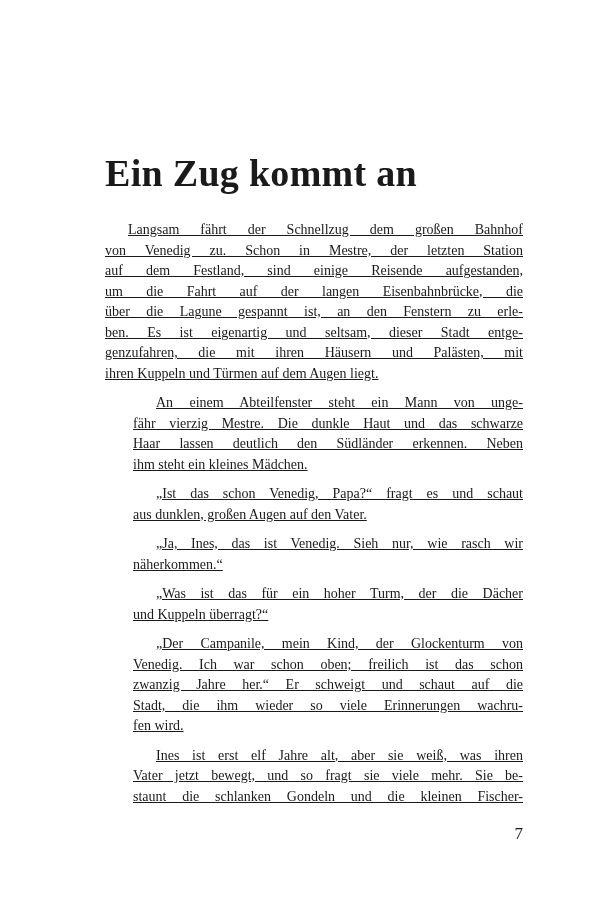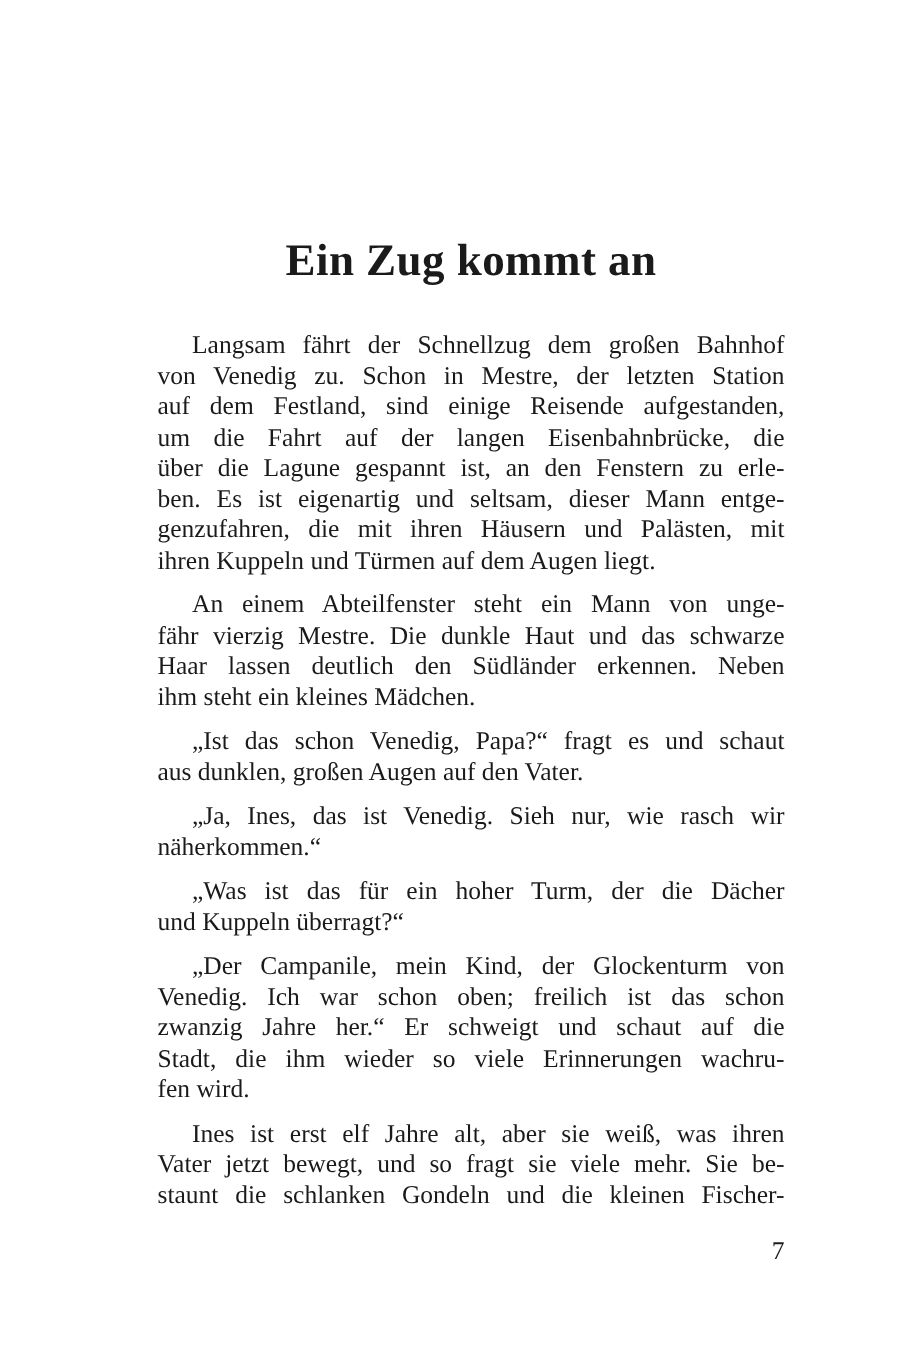--- a/index.html
+++ b/index.html
@@ -14,32 +14,32 @@
     overflow: hidden;
   }
   .content {
     position: absolute;
     left: 105px;
     top: 0;
     width: 418px;
   }
   .title {
     margin-top: 155px;
-    font-size: 30px;
+    font-size: 38px;
     line-height: 37px;
     font-weight: 700;
-    text-align: center;
     letter-spacing: 0.3px;
   }
   .body {
     margin-top: 28px;
-    font-size: 17px;
+    font-size: 14px;
     line-height: 20.5px;
+    text-decoration: underline;
   }
-  .para + .para { margin-top: 9px; }
+  .para + .para { margin-top: 9px; margin-left: 28px; }
   .line {
     text-align: justify;
     text-align-last: justify;
   }
   .line.first { margin-left: 23px; }
   .line.lastline { text-align-last: left; }
   .folio {
     margin-top: 17px;
     font-size: 17px;
     text-align: right;
@@ -51,21 +51,21 @@
 <div class="page">
   <div class="content">
     <h1 class="title">Ein Zug kommt an</h1>
     <div class="body" id="page-body">
         <div class="para">
           <div class="line first">Langsam fährt der Schnellzug dem großen Bahnhof</div>
           <div class="line">von Venedig zu. Schon in Mestre, der letzten Station</div>
           <div class="line">auf dem Festland, sind einige Reisende aufgestanden,</div>
           <div class="line">um die Fahrt auf der langen Eisenbahnbrücke, die</div>
           <div class="line">über die Lagune gespannt ist, an den Fenstern zu erle-</div>
-          <div class="line">ben. Es ist eigenartig und seltsam, dieser Mann entge-</div>
+          <div class="line">ben. Es ist eigenartig und seltsam, dieser Stadt entge-</div>
           <div class="line">genzufahren, die mit ihren Häusern und Palästen, mit</div>
           <div class="line lastline">ihren Kuppeln und Türmen auf dem Augen liegt.</div>
         </div>
         <div class="para">
           <div class="line first">An einem Abteilfenster steht ein Mann von unge-</div>
           <div class="line">fähr vierzig Mestre. Die dunkle Haut und das schwarze</div>
           <div class="line">Haar lassen deutlich den Südländer erkennen. Neben</div>
           <div class="line lastline">ihm steht ein kleines Mädchen.</div>
         </div>
         <div class="para">

